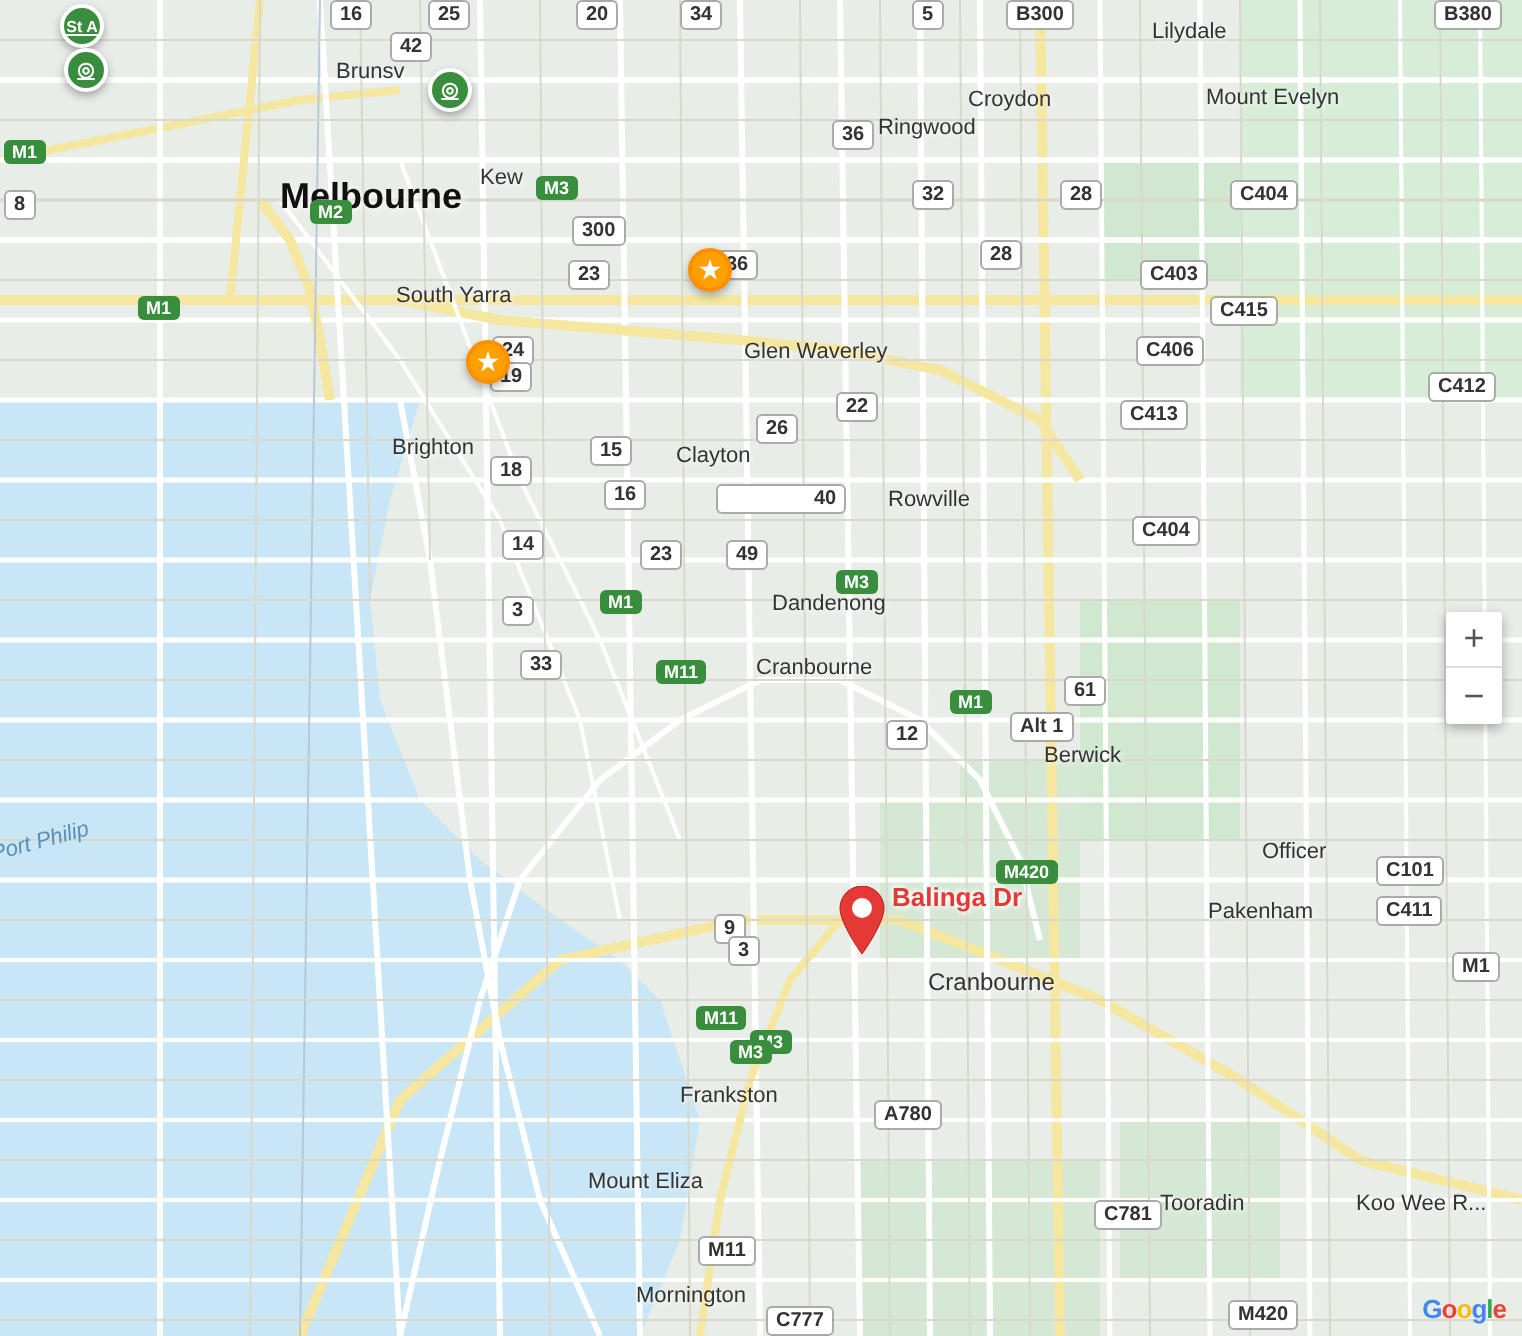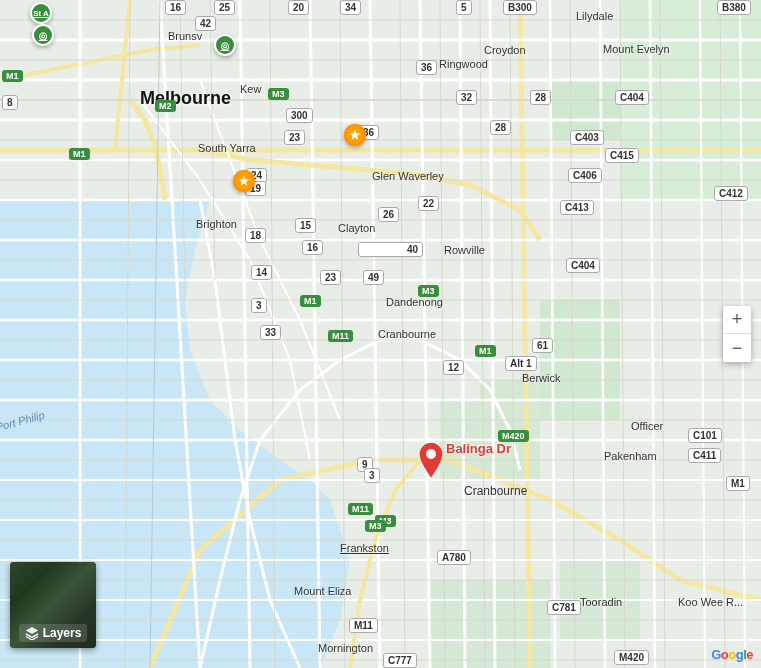--- a/index.html
+++ b/index.html
@@ -335,21 +335,21 @@
   <div class="city-label-sm" style="left:198px;top:142px;">South Yarra</div>
   <div class="city-label-sm" style="left:196px;top:218px;">Brighton</div>
   <div class="city-label-sm" style="left:338px;top:222px;">Clayton</div>
   <div class="city-label-sm" style="left:372px;top:170px;">Glen Waverley</div>
   <div class="city-label-sm" style="left:439px;top:58px;">Ringwood</div>
   <div class="city-label-sm" style="left:484px;top:44px;">Croydon</div>
   <div class="city-label-sm" style="left:444px;top:244px;">Rowville</div>
   <div class="city-label-sm" style="left:386px;top:296px;">Dandenong</div>
   <div class="city-label-sm" style="left:378px;top:328px;">Cranbourne</div>
   <div class="city-label-sm" style="left:522px;top:372px;">Berwick</div>
-  <div class="city-label-sm" style="left:340px;top:542px;text-decoration:underline;">Frankston</div>
+  <div class="city-label-sm" style="left:340px;top:542px;">Frankston</div>
   <div class="city-label-sm" style="left:294px;top:585px;">Mount Eliza</div>
   <div class="city-label-sm" style="left:318px;top:642px;">Mornington</div>
   <div class="city-label-sm" style="left:592px;top:420px;margin-left:39px;">Officer</div>
   <div class="city-label-sm" style="left:604px;top:450px;">Pakenham</div>
   <div class="city-label-sm" style="left:576px;top:10px;">Lilydale</div>
   <div class="city-label-sm" style="left:603px;top:43px;">Mount Evelyn</div>
   <div class="city-label-sm" style="left:580px;top:596px;">Tooradin</div>
   <div class="city-label-sm" style="left:678px;top:596px;">Koo Wee R...</div>
 
   <div style="position:absolute;left:-5px;top:415px;font-size:11px;color:#5a8fb5;font-style:italic;transform:rotate(-15deg);pointer-events:none;">Port Philip</div>
@@ -435,31 +435,20 @@
   <div class="map-marker" style="left:418px;top:443px;">
     <svg class="marker-pin" viewBox="0 0 26 34" xmlns="http://www.w3.org/2000/svg">
       <path d="M13 0 C7,0 2,5 2,11 C2,19 13,34 13,34 C13,34 24,19 24,11 C24,5 19,0 13,0 Z" fill="#E53935" stroke="#B71C1C" stroke-width="0.5"></path>
       <circle cx="13" cy="11" r="5" fill="white"></circle>
     </svg>
     <span class="marker-label">Balinga Dr</span>
   </div>
 
   <div style="position:absolute;left:464px;top:484px;font-size:12px;color:#333;pointer-events:none;text-shadow:1px 1px 2px rgba(255,255,255,0.8);">Cranbourne</div>
 
-  <div id="layers-control">
-    <div id="layers-thumbnail"></div>
-    <div id="layers-label-row">
-      <svg id="layers-icon-svg" viewBox="0 0 16 16" xmlns="http://www.w3.org/2000/svg">
-        <path d="M8 1 L15 5 L8 9 L1 5 Z" fill="white" opacity="0.9"></path>
-        <path d="M1 9 L8 13 L15 9" stroke="white" stroke-width="1.5" fill="none"></path>
-        <path d="M1 12 L8 16 L15 12" stroke="white" stroke-width="1.5" fill="none"></path>
-      </svg>
-      <span id="layers-label">Layers</span>
-    </div>
-  </div>
 
   <div id="zoom-controls">
     <button class="zoom-btn">+</button>
     <button class="zoom-btn">−</button>
   </div>
 
   <div id="google-logo">
     <span class="g-blue">G</span><span class="g-red">o</span><span class="g-yellow">o</span><span class="g-blue2">g</span><span class="g-green">l</span><span class="g-red2">e</span>
   </div>
 

